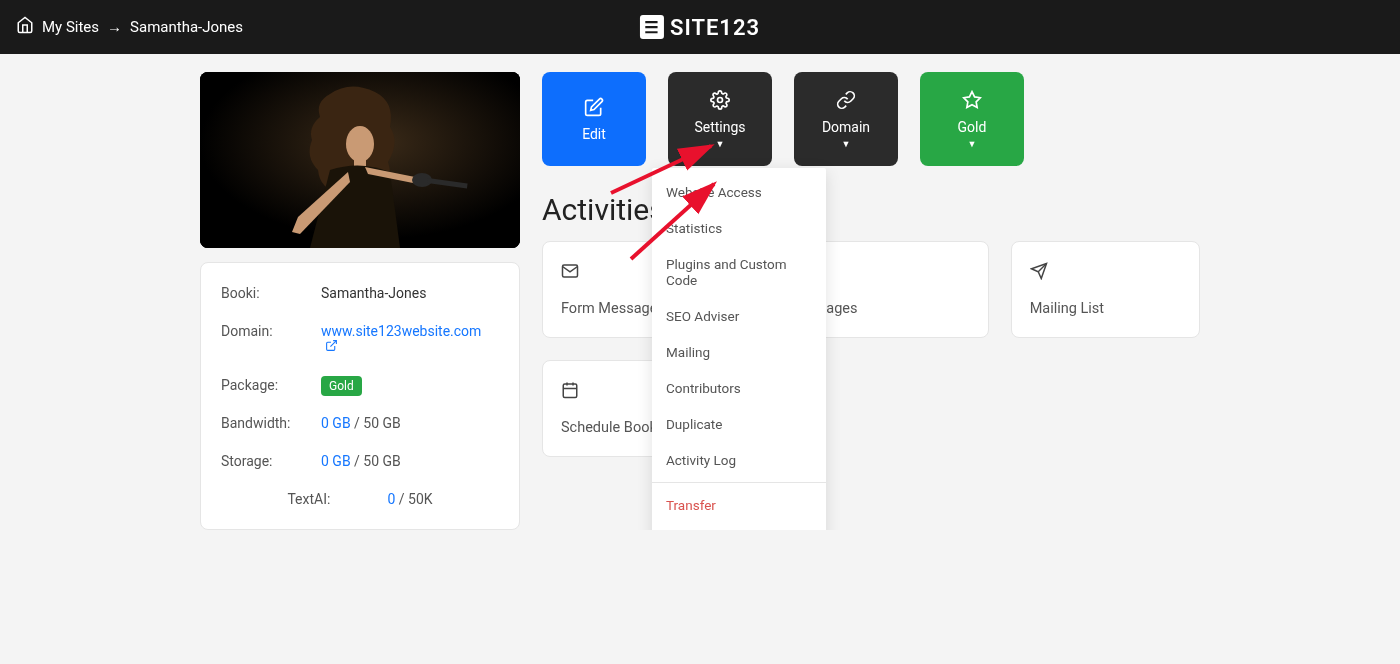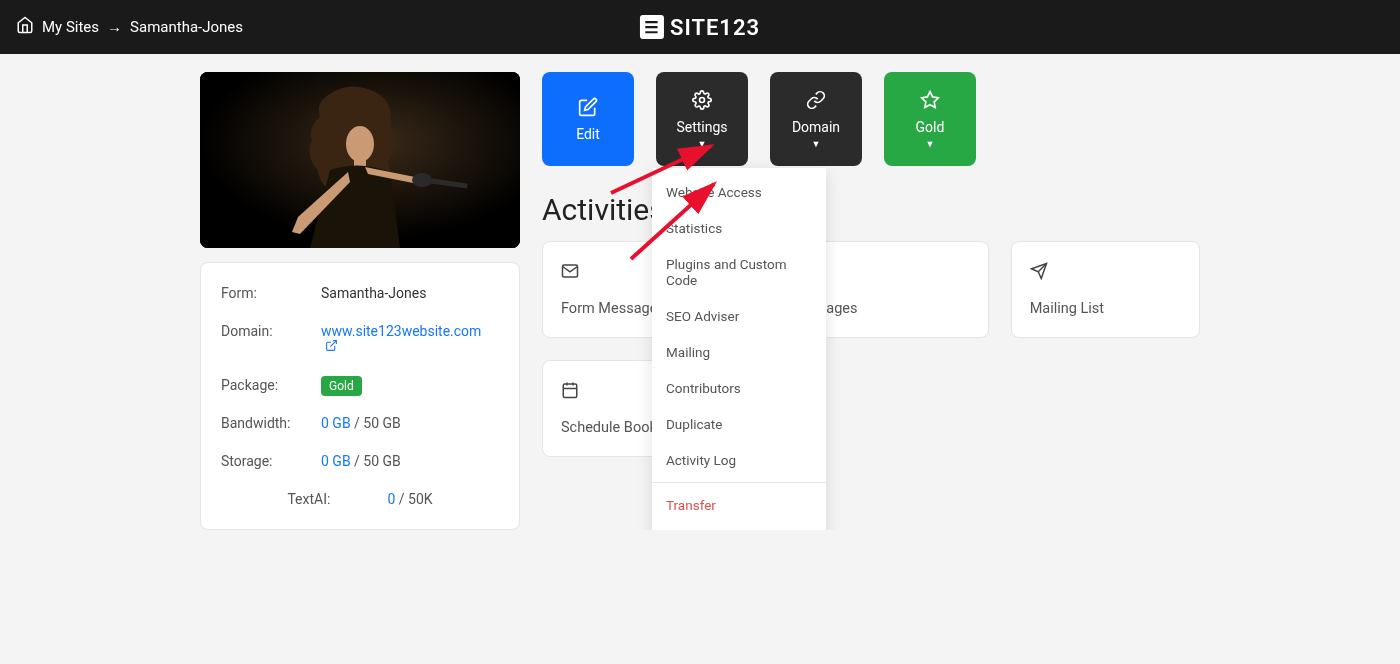--- a/index.html
+++ b/index.html
@@ -17,21 +17,21 @@
 .site-image svg { width: 100%; height: 100%; }
 .info-card { background: #fff; border: 1px solid #e5e5e5; border-radius: 8px; padding: 22px 20px; margin-top: 14px; }
 .info-row { display: flex; margin-bottom: 22px; font-size: 14px; }
 .info-row:last-child { margin-bottom: 0; justify-content: center; }
 .info-label { width: 100px; color: #555; flex-shrink: 0; }
 .info-value { color: #333; }
 .info-value.link { color: #1677ff; }
 .info-value .muted { color: #555; }
 .badge-gold { background: #28a745; color: #fff; padding: 3px 8px; border-radius: 4px; font-size: 12px; }
 .action-row { display: flex; gap: 22px; margin-bottom: 26px; position: relative; }
-.action-btn { width: 92px; height: 94px; border-radius: 8px; display: flex; flex-direction: column; align-items: center; justify-content: center; color: #fff; cursor: pointer; gap: 8px; font-size: 14px; position: relative; }
+.action-btn { width: 104px; height: 94px; border-radius: 8px; display: flex; flex-direction: column; align-items: center; justify-content: center; color: #fff; cursor: pointer; gap: 8px; font-size: 14px; position: relative; }
 .action-btn.blue { background: #0d6efd; }
 .action-btn.dark { background: #2b2b2b; }
 .action-btn.green { background: #28a745; }
 .action-btn .icon { width: 22px; height: 22px; display:flex; align-items:center; justify-content:center; }
 .action-btn .caret { font-size: 9px; margin-top: -4px; }
 .dropdown { position: absolute; top: 96px; left: 110px; width: 174px; background: #fff; box-shadow: 0 4px 16px rgba(0,0,0,0.12); border-radius: 2px; z-index: 20; padding: 6px 0; }
 .dropdown-item { padding: 10px 14px; font-size: 13.5px; color: #555; cursor: pointer; }
 .dropdown-divider { height: 1px; background: #e5e5e5; margin: 4px 0; }
 .dropdown-item.danger { color: #d9534f; }
 .section-title { font-size: 30px; font-weight: 400; margin-bottom: 14px; color: #222; }
@@ -84,21 +84,21 @@
         <path d="M130 98 Q160 88 190 100 L200 176 L110 176 Z" fill="#1a1308"></path>
         <path d="M165 95 L215 105 L218 112 L168 102 Z" fill="#c99a74"></path>
         <ellipse cx="222" cy="108" rx="10" ry="7" fill="#2a2a2a"></ellipse>
         <rect x="228" y="106" width="40" height="5" fill="#2a2a2a" transform="rotate(8 228 106)"></rect>
         <path d="M148 100 L98 145 L92 160 L100 162 L150 110 Z" fill="#c99a74"></path>
       </svg>
     </div>
 
     <div class="info-card">
       <div class="info-row">
-        <div class="info-label">Form:</div>
+        <div class="info-label">Booki:</div>
         <div class="info-value">Samantha-Jones</div>
       </div>
       <div class="info-row">
         <div class="info-label">Domain:</div>
         <div class="info-value link">
           <span>www.site123website.com</span>
           <span class="ext-icon">
             <svg width="13" height="13" viewBox="0 0 24 24" fill="none" stroke="#1677ff" stroke-width="2">
                 <path d="M18 13v6a2 2 0 0 1-2 2H5a2 2 0 0 1-2-2V8a2 2 0 0 1 2-2h6"></path>
                 <polyline points="15 3 21 3 21 9"></polyline>

